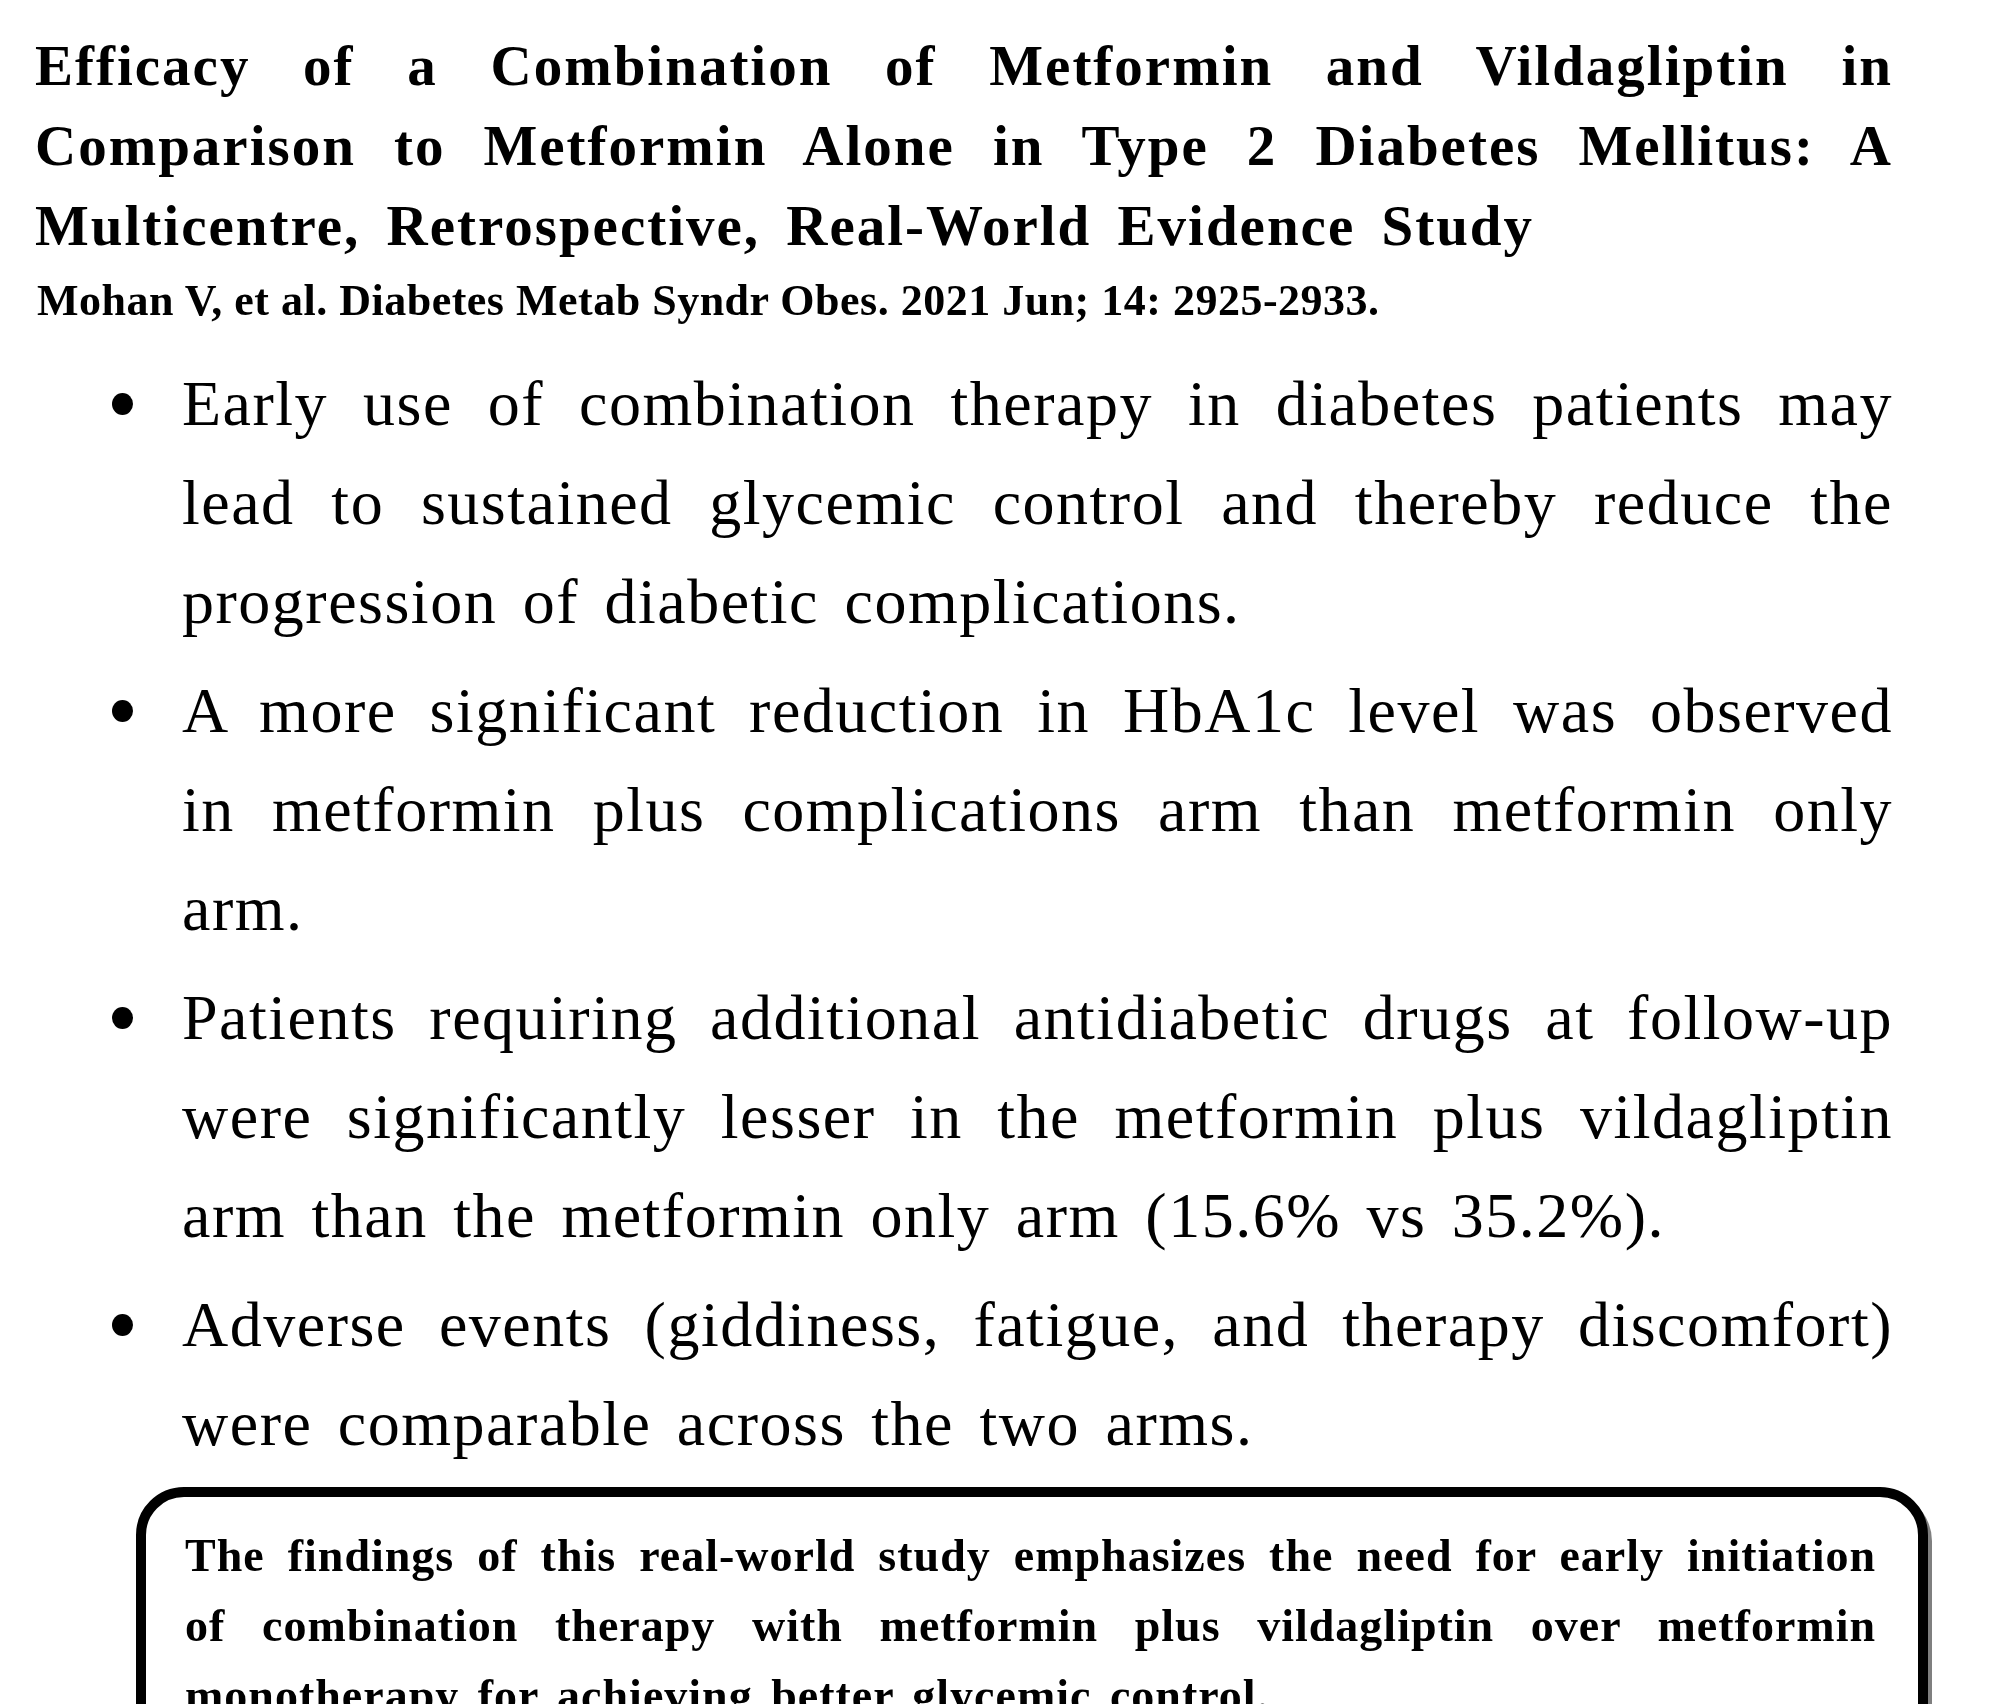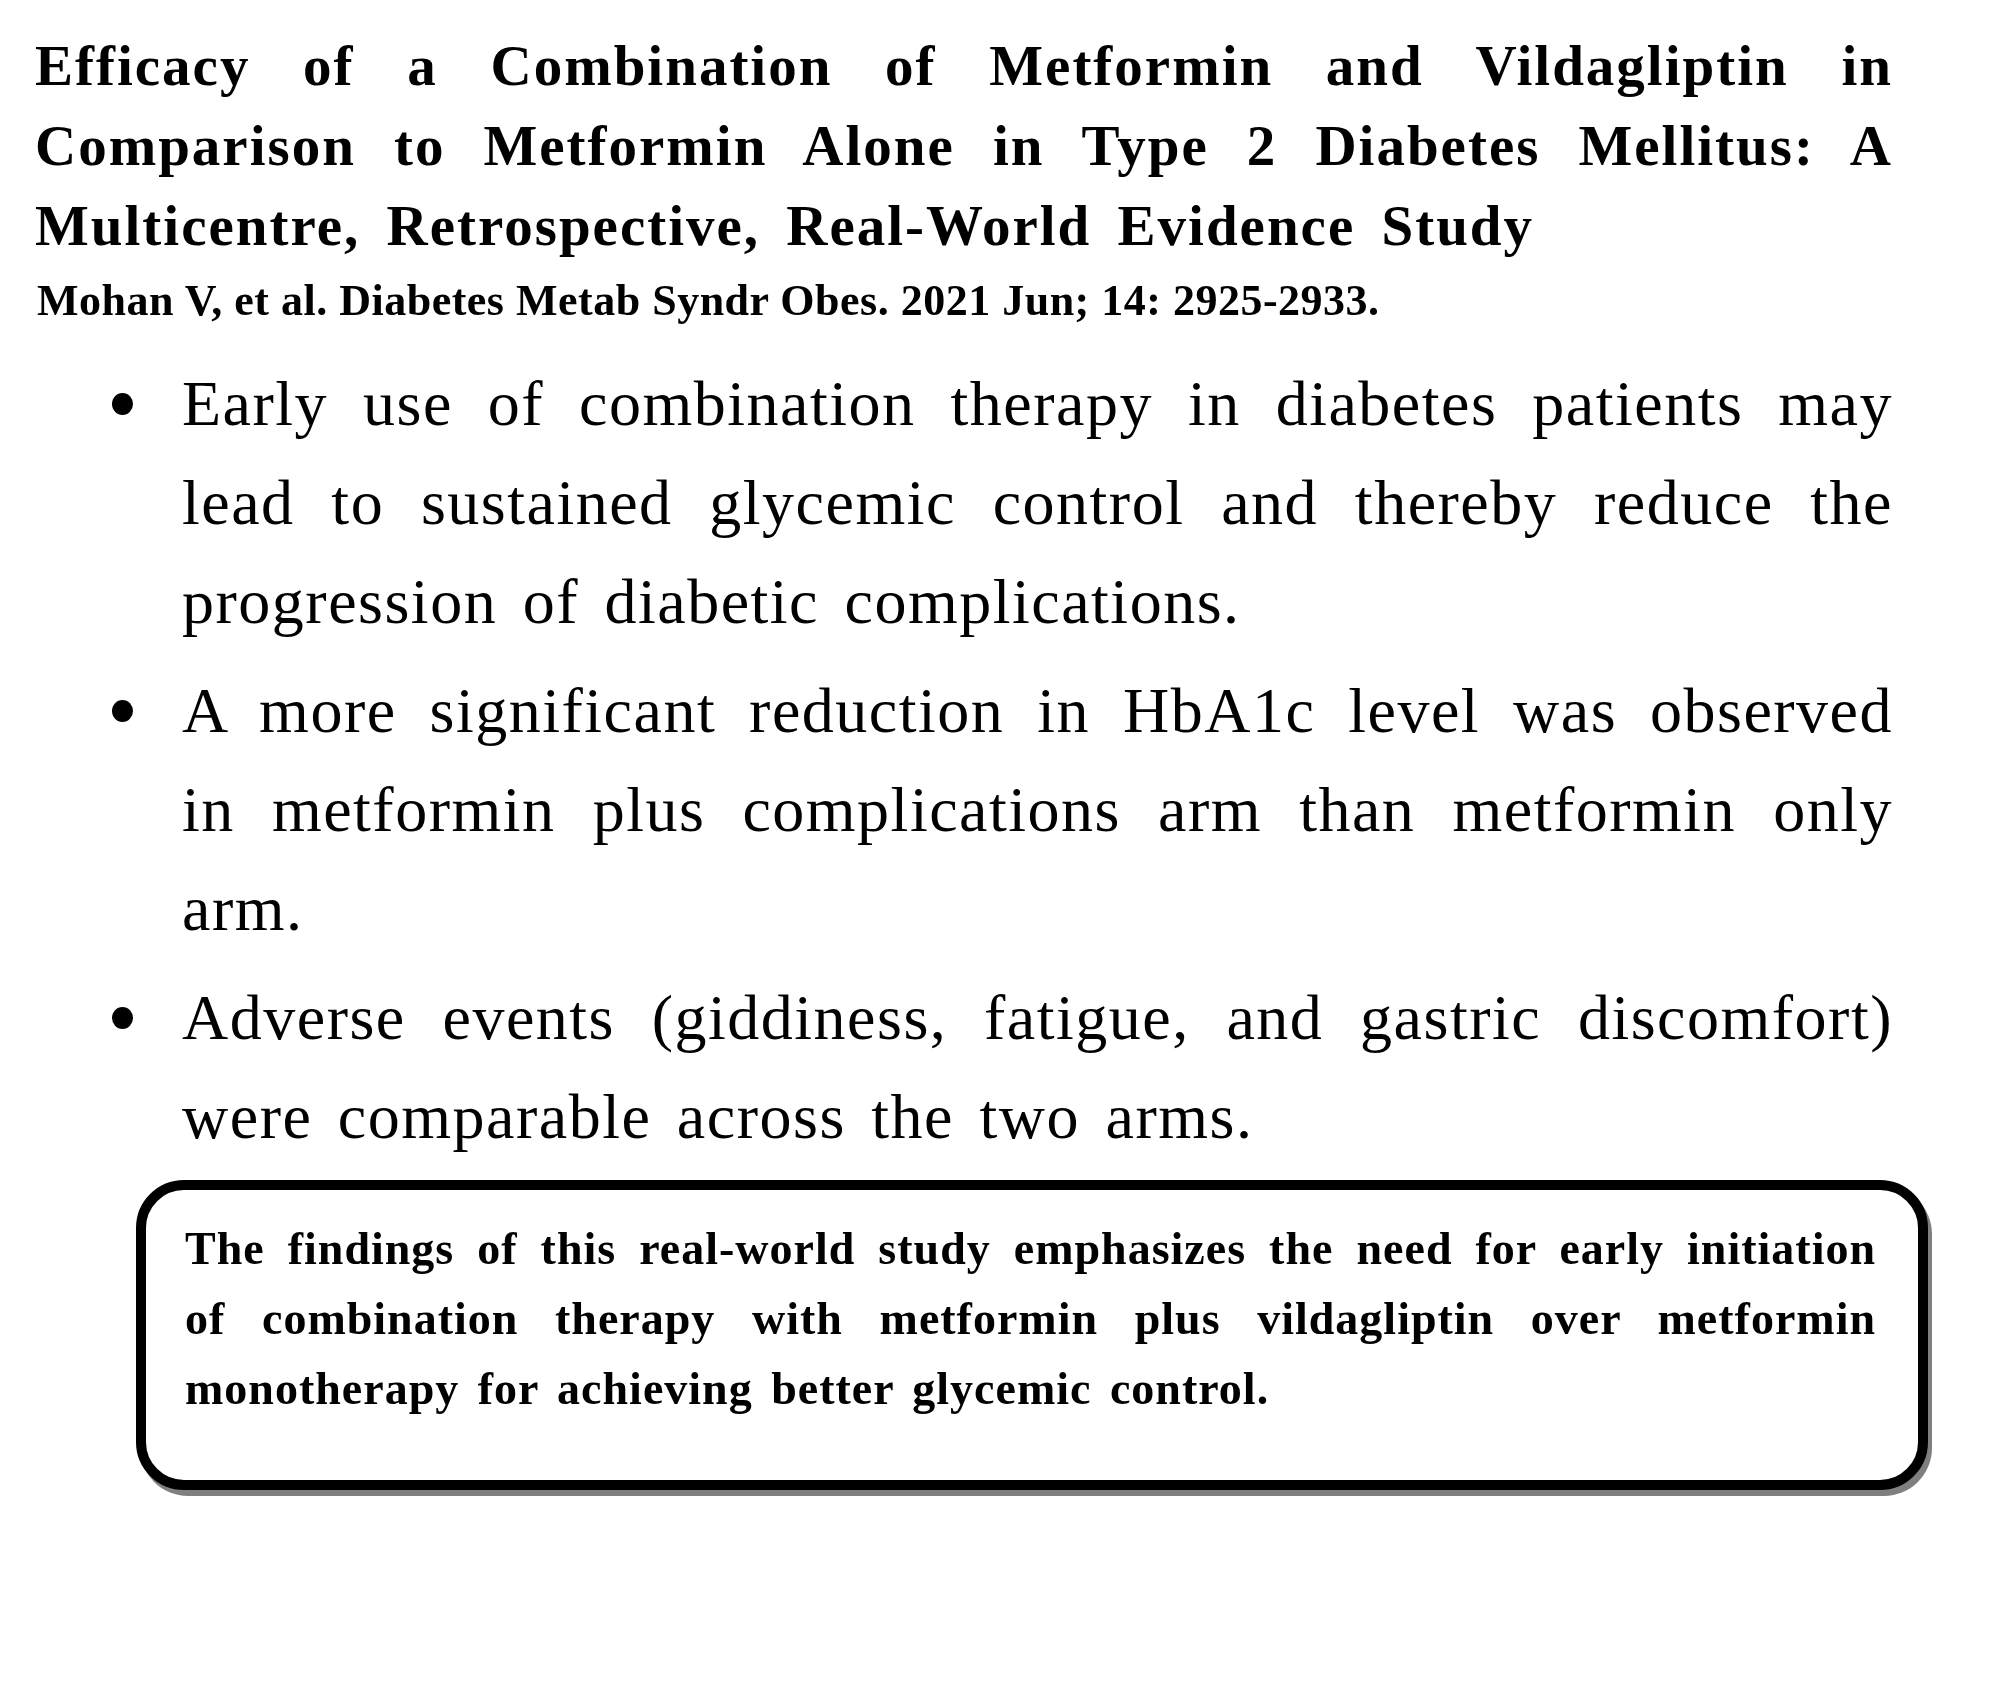--- a/index.html
+++ b/index.html
@@ -94,21 +94,25 @@
     <li>
       <span class="dot"></span>
       <span>Early use of combination therapy in diabetes patients may lead to sustained glycemic control and thereby reduce the progression of diabetic complications.</span>
     </li>
     <li>
       <span class="dot"></span>
       <span>A more significant reduction in HbA1c level was observed in metformin plus complications arm than metformin only arm.</span>
     </li>
     <li>
       <span class="dot"></span>
-      <span>Adverse events (giddiness, fatigue, and gastric discomfort) were comparable across the two arms.</span>
+      <span>Patients requiring additional antidiabetic drugs at follow-up were significantly lesser in the metformin plus vildagliptin arm than the metformin only arm (15.6% vs 35.2%).</span>
+    </li>
+    <li>
+      <span class="dot"></span>
+      <span>Adverse events (giddiness, fatigue, and therapy discomfort) were comparable across the two arms.</span>
     </li>
   </ul>
 
   <div class="conclusion-box">
     <p>The findings of this real-world study emphasizes the need for early initiation of combination therapy with metformin plus vildagliptin over metformin monotherapy for achieving better glycemic control.</p>
   </div>
 
 </div>
 
 </body></html>

